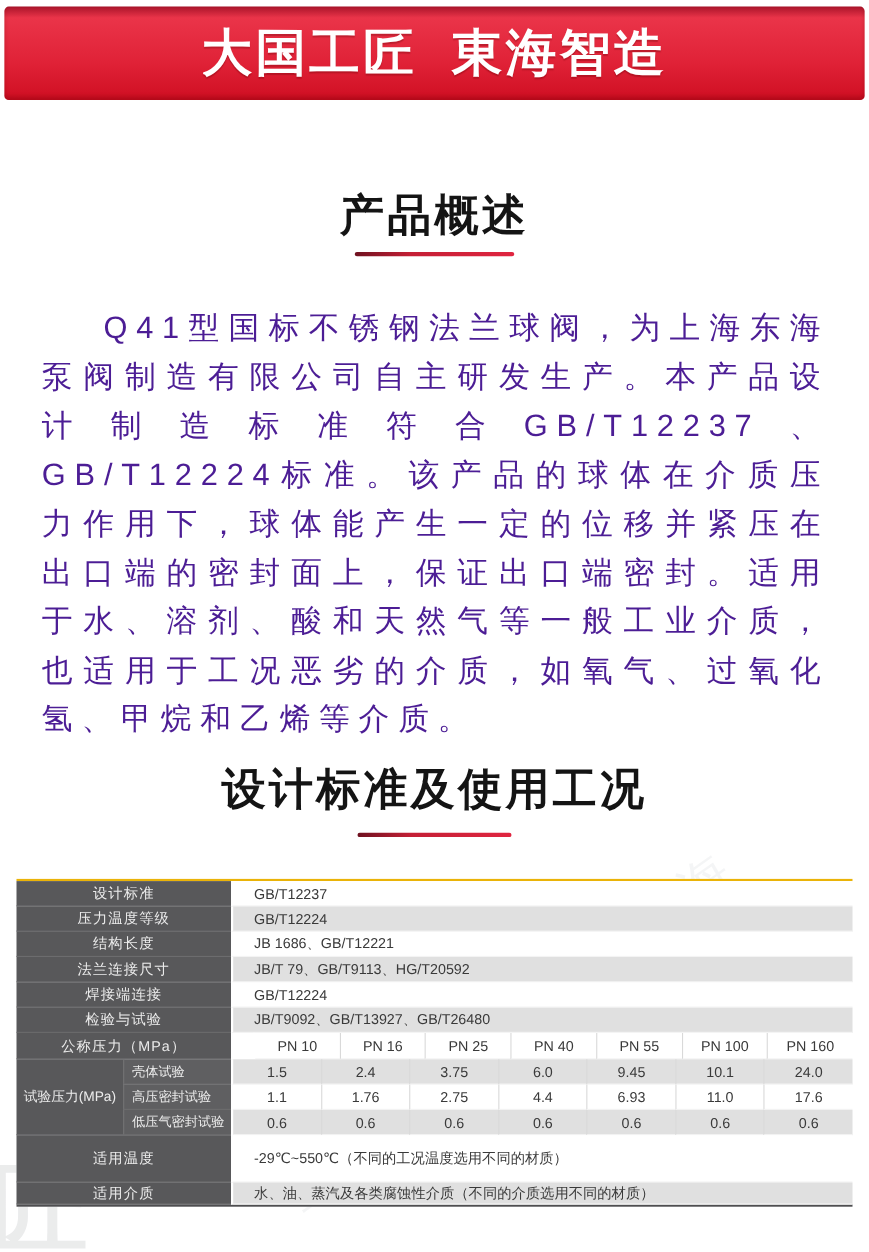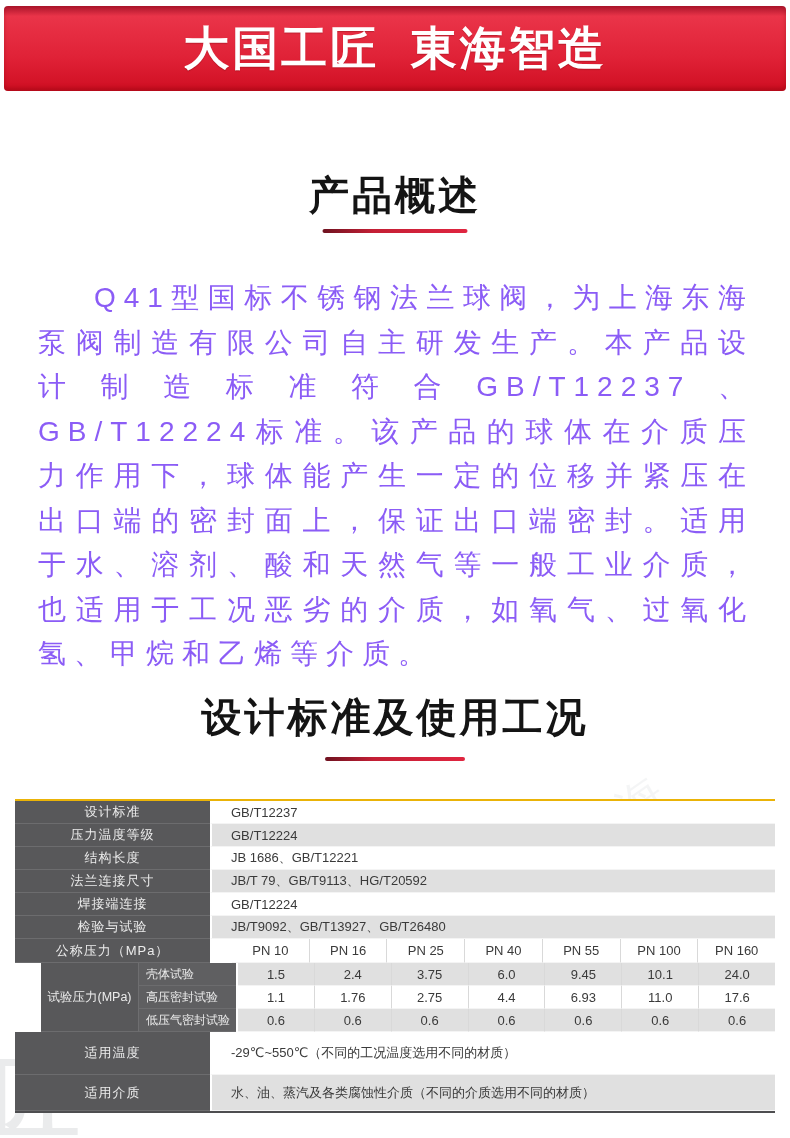--- a/index.html
+++ b/index.html
@@ -28,31 +28,31 @@
   .title-underline{
     position:absolute;left:50%;transform:translateX(-50%);
     width:145px;height:4px;border-radius:2px;
     background:linear-gradient(90deg,#6e1220 0%,#c41f35 35%,#e02540 100%);
   }
   .title-underline.u1{top:229px;}
   .title-underline.u2{top:757px;width:140px;}
   
   .overview-text{
     position:absolute;top:276px;left:38px;width:716px;margin:0;
-    font-size:28px;line-height:44.5px;letter-spacing:8px;color:#8b5cf6;
+    font-size:28px;line-height:44.5px;letter-spacing:8px;color:#4c1d95;
     text-align:justify;text-indent:2em;font-weight:400;
   }
   
   .spec-table{
     position:absolute;top:799px;left:15px;width:760px;
     border-top:2px solid #eab308;border-bottom:2px solid #4e4e50;
     background:#ffffff;
   }
   .t-row{display:flex;}
-  .h23{height:23px;} .h24{height:24px;gap:20px;} .h43{height:43px;} .h36{height:36px;} .h69{height:69px;}
+  .h23{height:23px;} .h24{height:24px;gap:20px;} .h43{height:43px;} .h36{height:20px;} .h69{height:69px;}
   .t-label{
     width:195px;min-width:195px;background:#58585a;color:#ececec;font-size:13px;
     display:flex;align-items:center;justify-content:center;letter-spacing:1px;
     border-bottom:1px solid #6c6c6e;box-sizing:border-box;
   }
   .t-value{
     flex:1;font-size:13px;color:#3a3a3a;display:flex;align-items:center;
     padding-left:19px;box-sizing:border-box;border-left:2px solid #ffffff;
     border-bottom:1px solid #f4f4f4;
   }
@@ -62,21 +62,21 @@
     flex:1;display:flex;align-items:center;justify-content:center;
     font-size:13px;color:#3a3a3a;border-left:1px solid #d9d9d9;
     box-sizing:border-box;border-bottom:1px solid #f4f4f4;
   }
   .t-cell:first-child{border-left:none;}
   
   .t-group{display:flex;}
   .t-group-label{
     width:97px;min-width:97px;background:#58585a;color:#ececec;font-size:12.5px;
     display:flex;align-items:center;justify-content:center;
-    border-bottom:1px solid #6c6c6e;box-sizing:border-box;margin-left:26px;
+    border-bottom:1px solid #6c6c6e;box-sizing:border-box;
   }
   .t-group-rows{flex:1;display:flex;flex-direction:column;}
   .t-subrow{display:flex;height:23px;}
   .t-sublabel{
     width:98px;min-width:98px;background:#5f5f61;color:#ececec;font-size:12px;
     display:flex;align-items:center;padding-left:7px;letter-spacing:0;
     border-bottom:1px solid #6c6c6e;border-left:1px solid #6e6e70;box-sizing:border-box;
   }
   
   .wm{

